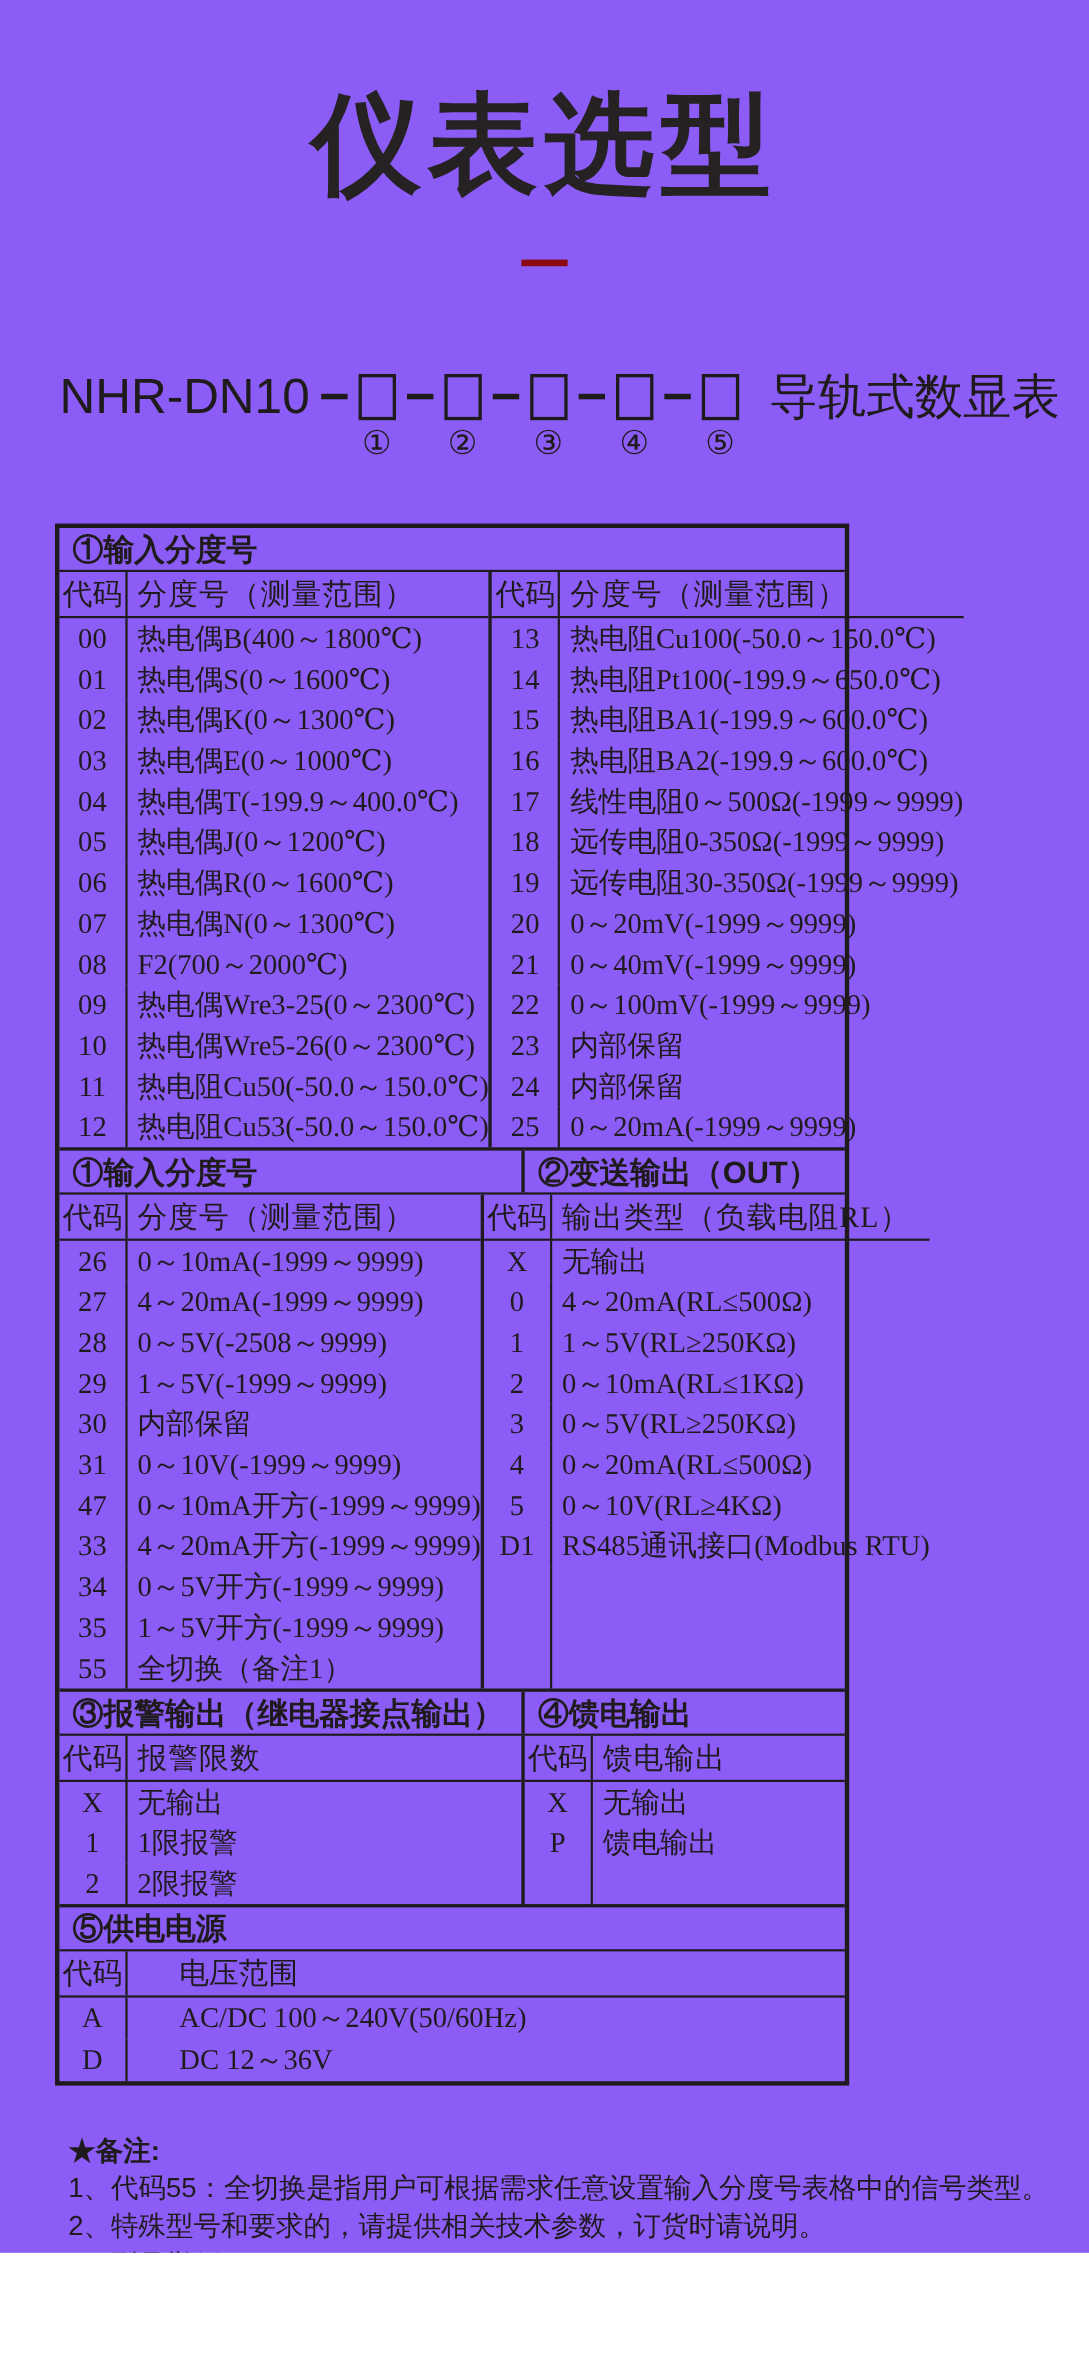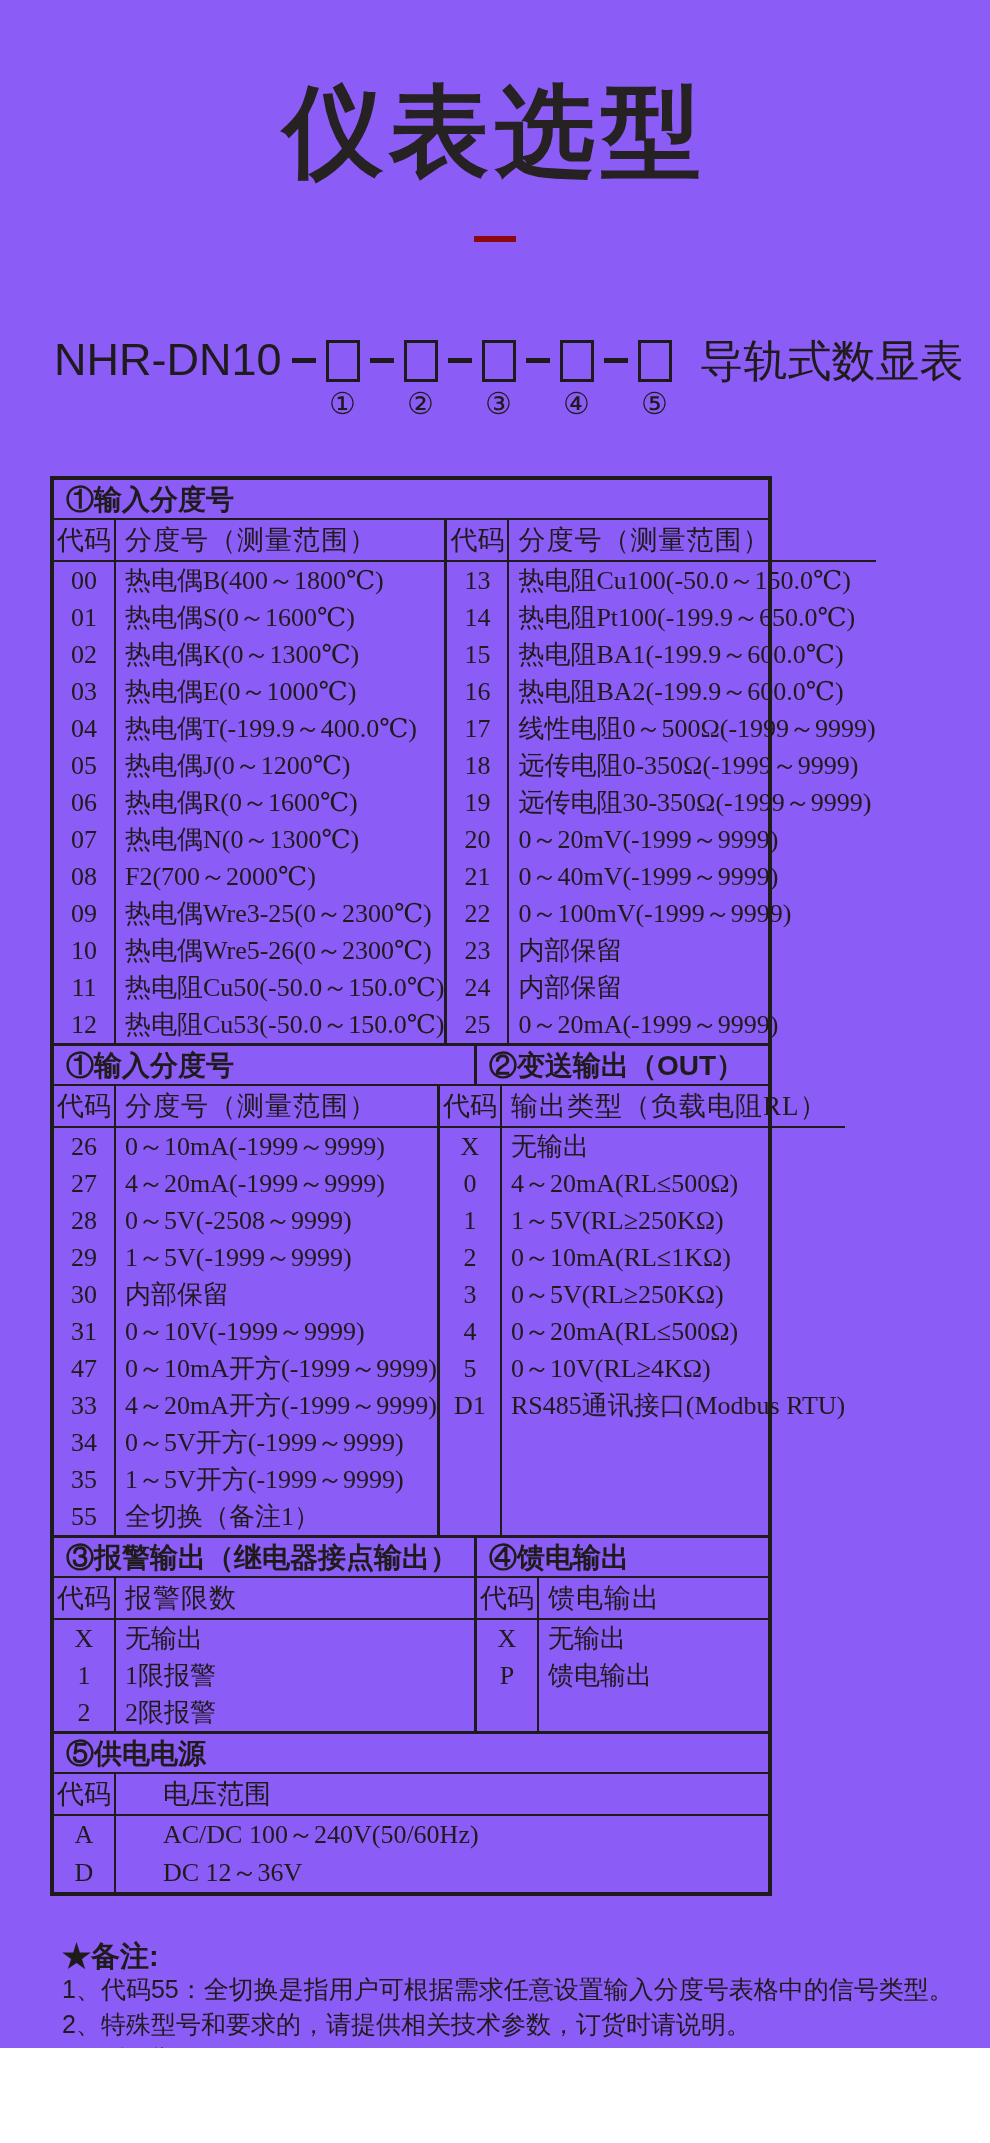--- a/index.html
+++ b/index.html
@@ -42,21 +42,21 @@
   .cc{width:62px;text-align:center;border-right:2px solid #1f1b1c;box-sizing:border-box;flex:none;}
   .cd{flex:1;padding-left:9px;letter-spacing:1px;white-space:nowrap;overflow:hidden;}
   .rows{display:flex;flex-direction:column;}
   .row{display:flex;height:37px;line-height:37px;font-size:26px;white-space:nowrap;}
   .row .cd{letter-spacing:0;}
   .fill{display:flex;flex:1;min-height:0;}
   .sec5 .row{height:38px;line-height:38px;}
   .sec5 .cd{letter-spacing:0;padding-left:47px;}
   
   .notes{margin:44px 0 0 62px;font-family:"Liberation Sans",sans-serif;}
-  .notes-title{font-size:29px;font-weight:700;line-height:32px;}
+  .notes-title{font-size:25px;font-weight:700;line-height:32px;}
   .note{font-size:25px;font-weight:500;line-height:35px;white-space:nowrap;}
 </style>
 </head>
 <body>
 
 <div class="page">
 
   <div class="title">仪表选型</div>
   <div class="dash"></div>
 

